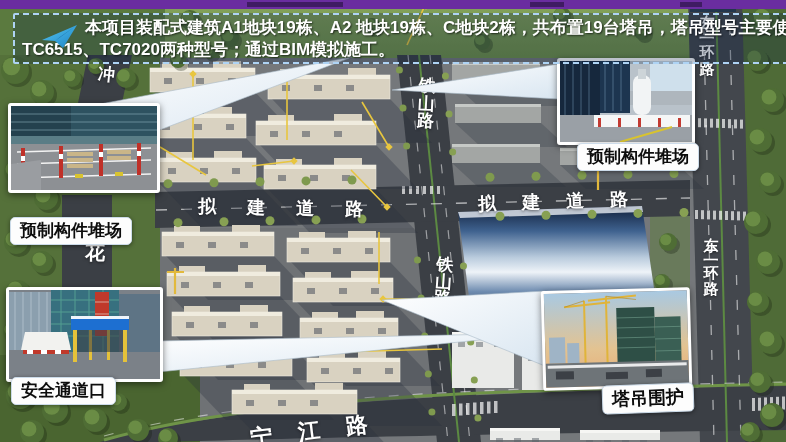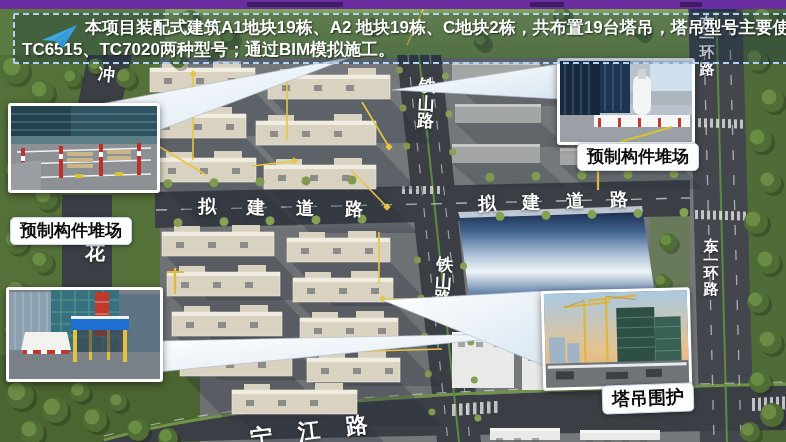--- a/index.html
+++ b/index.html
@@ -699,20 +699,21 @@
       <g fill="#3c4046">
           <rect x="10" y="78" width="18" height="8"></rect>
           <rect x="60" y="80" width="22" height="7"></rect>
           <rect x="100" y="78" width="16" height="8"></rect>
         </g>
     </svg>
   </div>
 
   <div class="calabel" id="lab-precast">预制构件堆场</div>
   <div class="calabel" id="lab-material">预制构件堆场</div>
+  <div class="calabel" id="lab-safety">安全通道口</div>
   <div class="calabel" id="lab-crane">塔吊围护</div>
 
   <div class="banner">
     <svg class="plane" viewBox="0 0 38 26">
       <defs>
           <linearGradient id="pl" x1="0" y1="0" x2="1" y2="1">
         <stop offset="0" stop-color="#55c6f2"></stop>
             <stop offset="1" stop-color="#1d83c4"></stop>
           </linearGradient>
         </defs>

